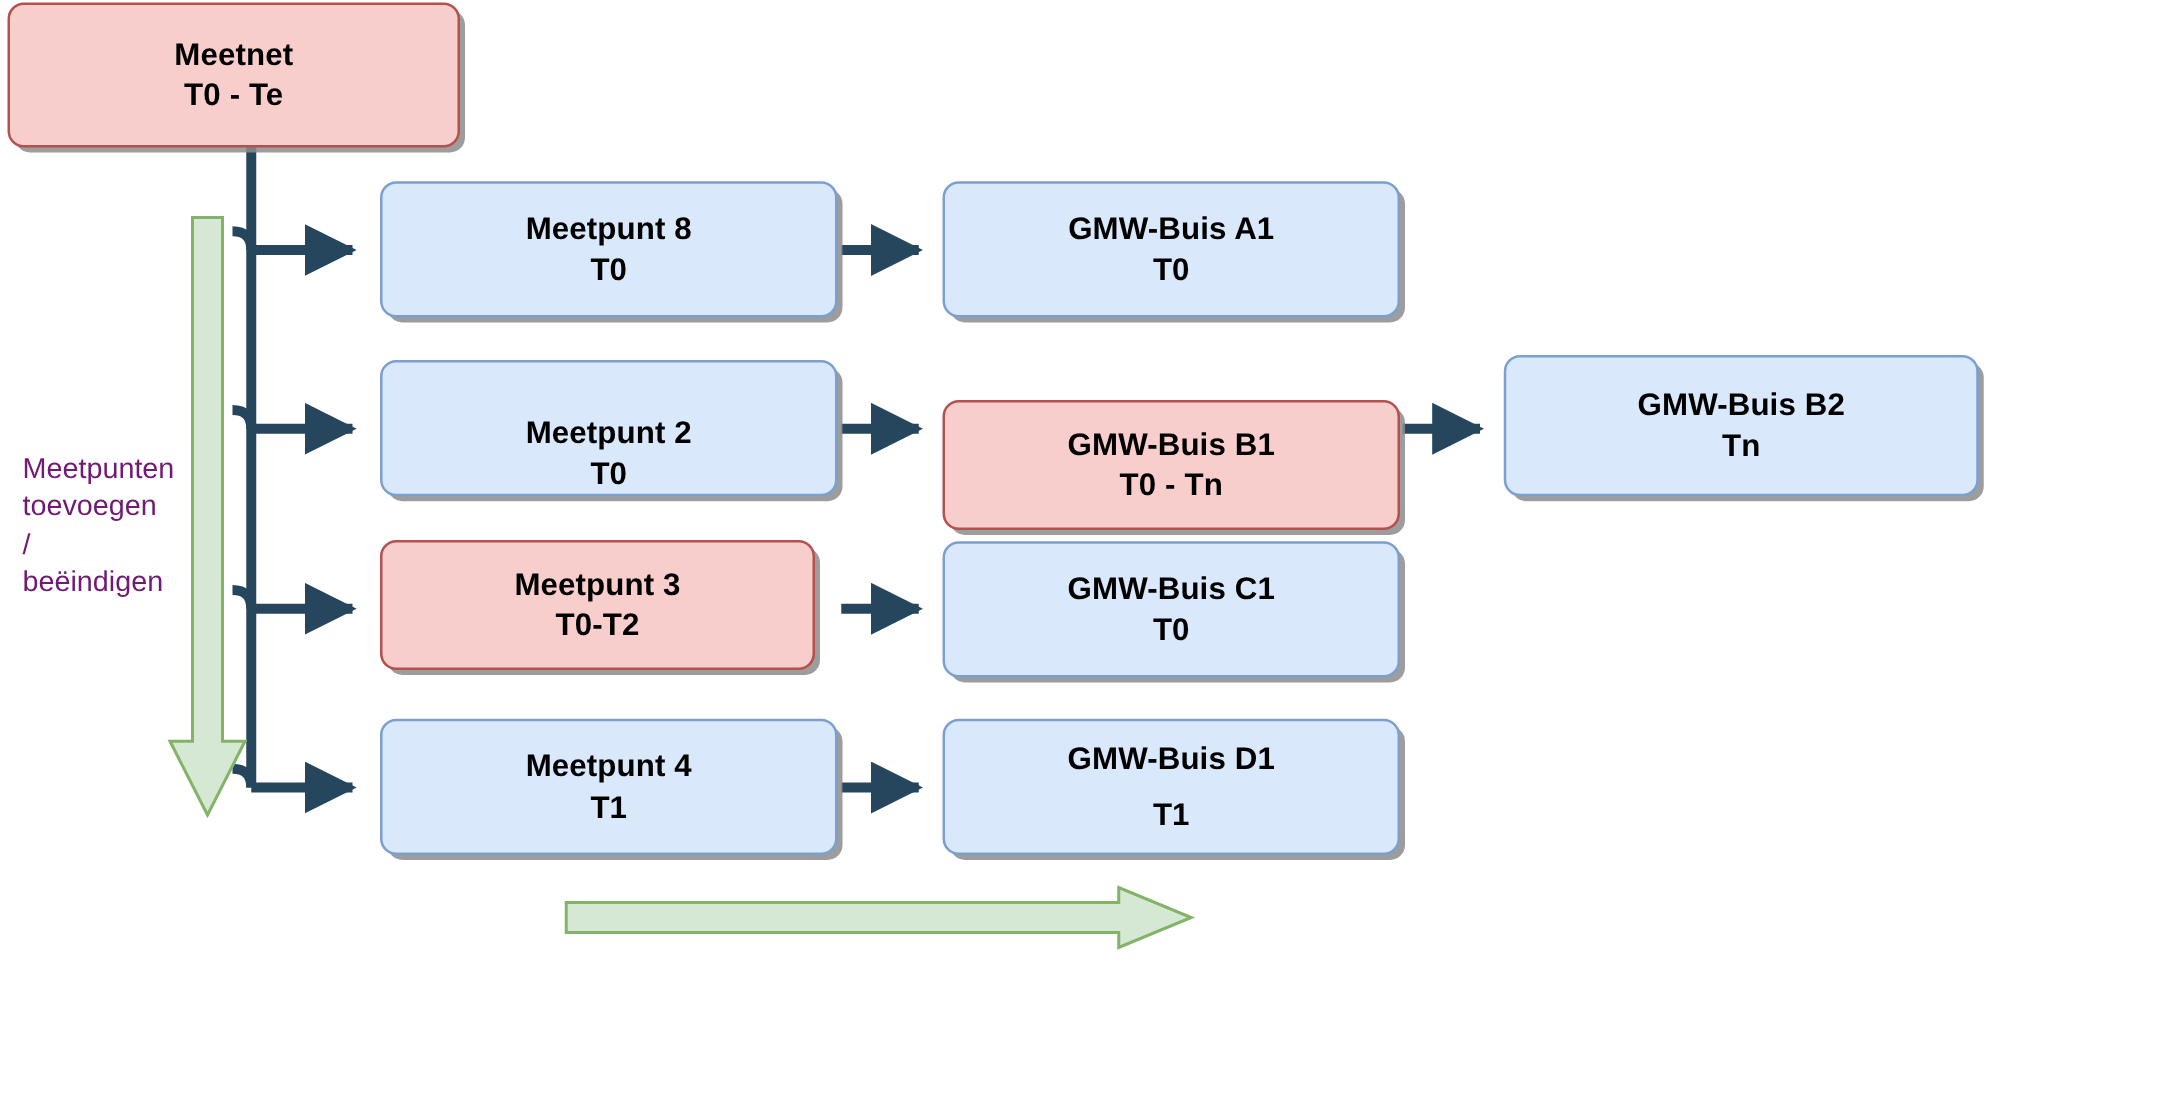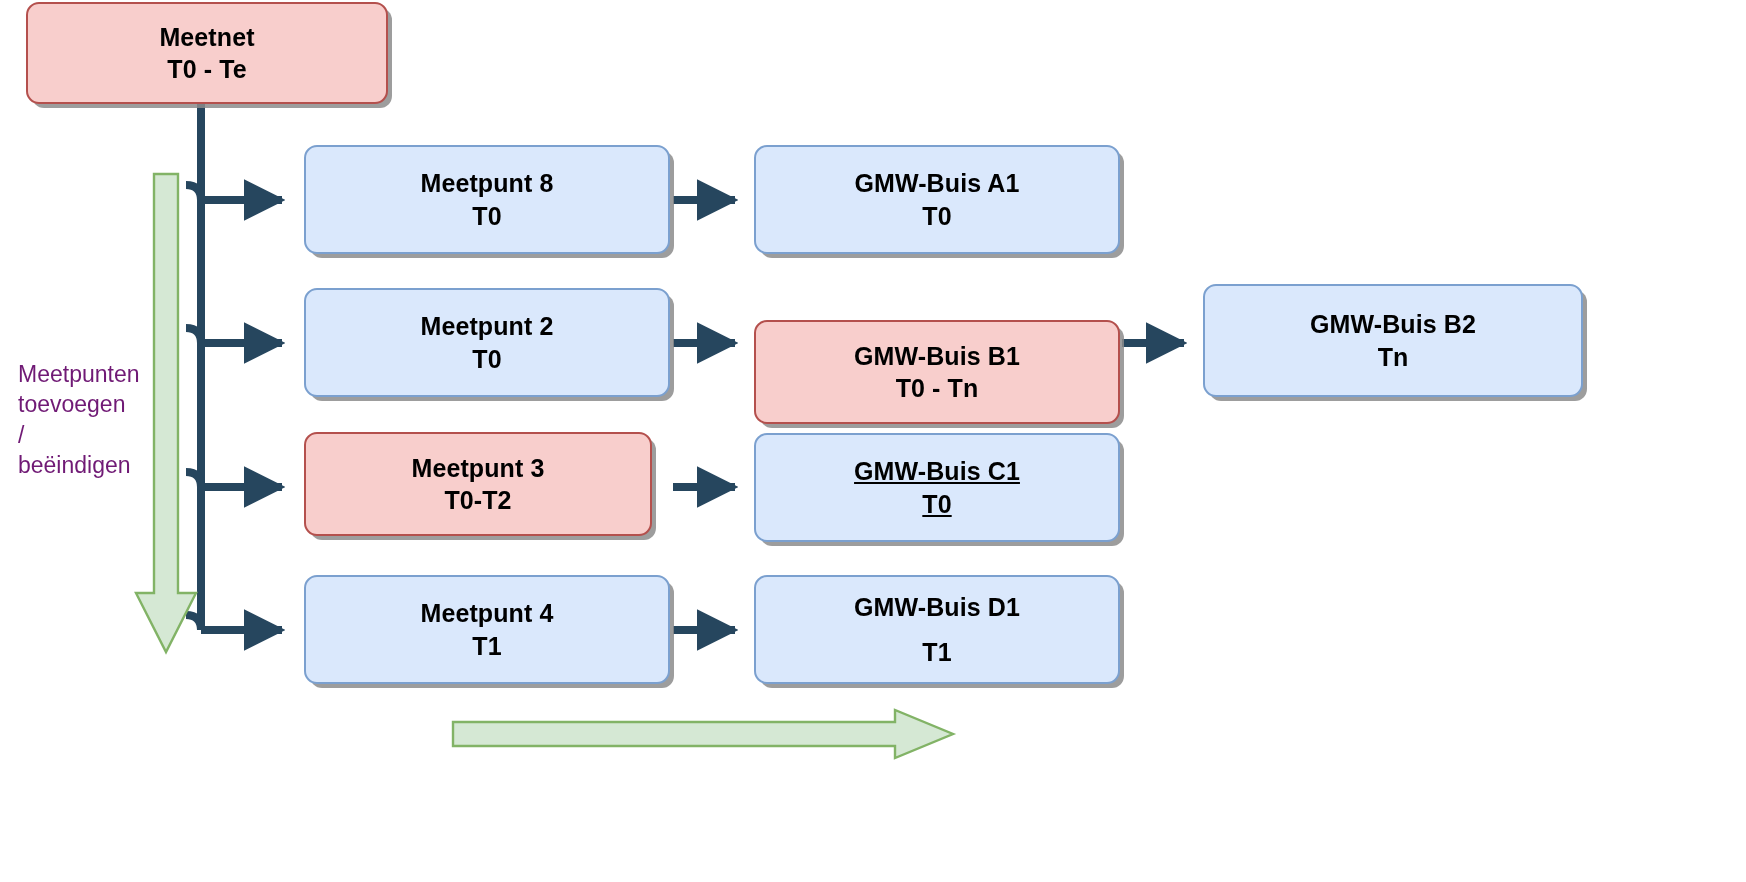--- a/index.html
+++ b/index.html
@@ -97,31 +97,31 @@
     <svg width="503" height="50" viewBox="0 0 503 50">
       <path d="M 1 13 L 443 13 L 443 1 L 501 25 L 443 49 L 443 37 L 1 37 Z" fill="#d5e8d4" stroke="#82b366" stroke-width="2.4" stroke-linejoin="miter"></path>
     </svg>
   </div>
 
   <div class="caption" style="left:18px;top:359px;width:120px;">Meetpunten
 toevoegen /
 beëindigen</div>
 
 
-  <div class="node pink" style="left:26px;top:2px;width:362px;height:102px;">
+  <div class="node pink" style="left:6px;top:2px;width:362px;height:116px;">
     <span class="l1">Meetnet</span>
     <span class="l2">T0 - Te</span>
   </div>
 
   <div class="node blue" style="left:304px;top:145px;width:366px;height:109px;">
     <span class="l1">Meetpunt 8</span>
     <span class="l2">T0</span>
   </div>
 
-  <div class="node blue" style="left:304px;top:288px;width:366px;height:109px;">
+  <div class="node blue" style="left:304px;top:288px;width:366px;height:109px;justify-content:flex-end;">
     <span class="l1">Meetpunt 2</span>
     <span class="l2">T0</span>
   </div>
 
   <div class="node pink" style="left:304px;top:432px;width:348px;height:104px;">
     <span class="l1">Meetpunt 3</span>
     <span class="l2">T0-T2</span>
   </div>
 
   <div class="node blue" style="left:304px;top:575px;width:366px;height:109px;">
@@ -137,21 +137,21 @@
   <div class="node pink" style="left:754px;top:288px;width:366px;height:104px;margin-top:32px;">
     <span class="l1">GMW-Buis B1</span>
     <span class="l2">T0 - Tn</span>
   </div>
 
   <div class="node blue" style="left:1203px;top:284px;width:380px;height:113px;">
     <span class="l1">GMW-Buis B2</span>
     <span class="l2">Tn</span>
   </div>
 
-  <div class="node blue" style="left:754px;top:433px;width:366px;height:109px;text-decoration:underline;">
+  <div class="node blue" style="left:754px;top:433px;width:366px;height:109px;">
     <span class="l1">GMW-Buis C1</span>
     <span class="l2">T0</span>
   </div>
 
   <div class="node blue" style="left:754px;top:575px;width:366px;height:109px;gap:12px;">
     <span class="l1">GMW-Buis D1</span>
     <span class="l2">T1</span>
   </div>
 
 </div>

